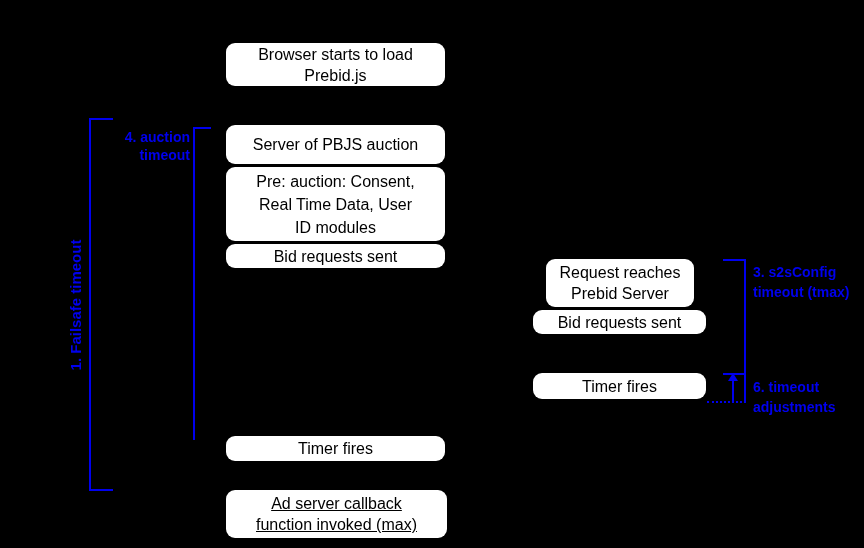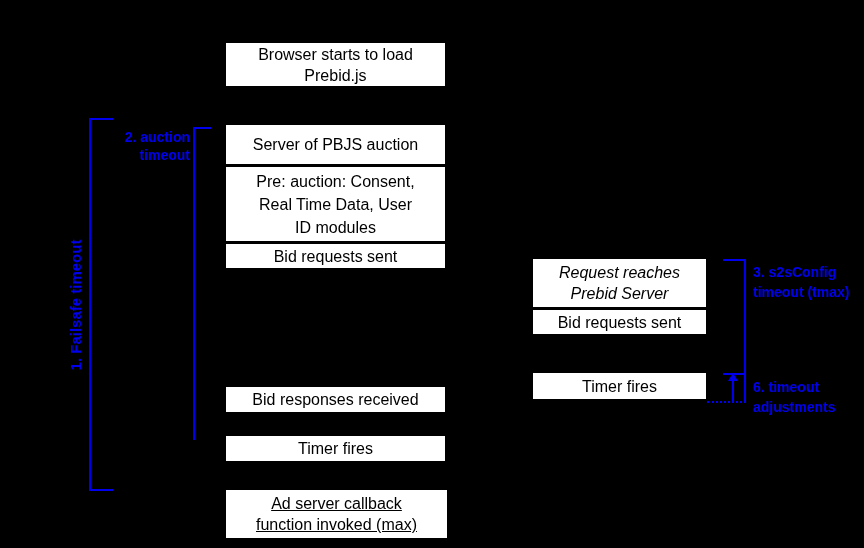--- a/index.html
+++ b/index.html
@@ -18,20 +18,21 @@
   #canvas { position: relative; width: 864px; height: 548px; background: var(--bg); }
 
   .box {
     position: absolute;
     background: var(--box-fill);
     color: var(--box-text);
     display: flex; align-items: center; justify-content: center;
     text-align: center;
     font-size: 16px; line-height: 21px;
     white-space: pre-line;
+    border-radius: 9px;
   }
   .box-pre { line-height: 23px; }
 
   .blabel {
     position: absolute;
     color: var(--accent);
     font-size: 14px; font-weight: bold;
     line-height: 20px;
     white-space: pre-line;
   }
@@ -91,21 +92,21 @@
   
   .box-browser   { left: 226px; top: 43px;  width: 219px; height: 43px; }
   .box-start     { left: 226px; top: 125px; width: 219px; height: 39px; }
   .box-preauct   { left: 226px; top: 167px; width: 219px; height: 74px; }
   .box-bidreq-l  { left: 226px; top: 244px; width: 219px; height: 24px; }
   .box-bidresp   { left: 226px; top: 387px; width: 219px; height: 25px; }
   .box-timer-l   { left: 226px; top: 436px; width: 219px; height: 25px; }
   .box-adserver  { left: 226px; top: 490px; width: 221px; height: 48px; text-decoration: underline; }
 
   
-  .box-reqreach  { left: 533px; top: 259px; width: 173px; height: 48px; font-style: italic; }
+  .box-reqreach  { left: 546px; top: 259px; width: 148px; height: 48px; }
   .box-bidreq-r  { left: 533px; top: 310px; width: 173px; height: 24px; }
   .box-timer-r   { left: 533px; top: 373px; width: 173px; height: 26px; }
 
   .label-auction { left: 108px; top: 128px; width: 82px; text-align: right; font-size: 14px; line-height: 18px; }
   .label-s2s     { left: 753px; top: 262px; width: 106px; }
   .label-adjust  { left: 753px; top: 377px; width: 106px; }
 </style>
 </head>
 <body>
 
@@ -115,21 +116,20 @@
 Prebid.js</div>
 
   <div class="box box-start">Server of PBJS auction</div>
 
   <div class="box box-preauct box-pre">Pre: auction: Consent,
 Real Time Data, User
 ID modules</div>
 
   <div class="box box-bidreq-l">Bid requests sent</div>
 
-  <div class="box box-bidresp">Bid responses received</div>
 
   <div class="box box-timer-l">Timer fires</div>
 
   <div class="box box-adserver">Ad server callback
 function invoked (max)</div>
 
   <div class="box box-reqreach">Request reaches
 Prebid Server</div>
 
   <div class="box box-bidreq-r">Bid requests sent</div>
@@ -139,21 +139,21 @@
   <div class="bracket bracket-failsafe"></div>
   <div class="bracket bracket-auction"></div>
   <div class="bracket bracket-s2s-upper"></div>
   <div class="bracket bracket-s2s-lower"></div>
   <div class="dotted-line"></div>
   <div class="arrow-shaft"></div>
   <div class="arrow-head"></div>
 
   <div class="vlabel">1. Failsafe timeout</div>
 
-  <div class="blabel label-auction">2. auction
+  <div class="blabel label-auction">4. auction
 timeout</div>
 
   <div class="blabel label-s2s">3. s2sConfig
 timeout (tmax)</div>
 
   <div class="blabel label-adjust">6. timeout
 adjustments</div>
 
 </div>
 

